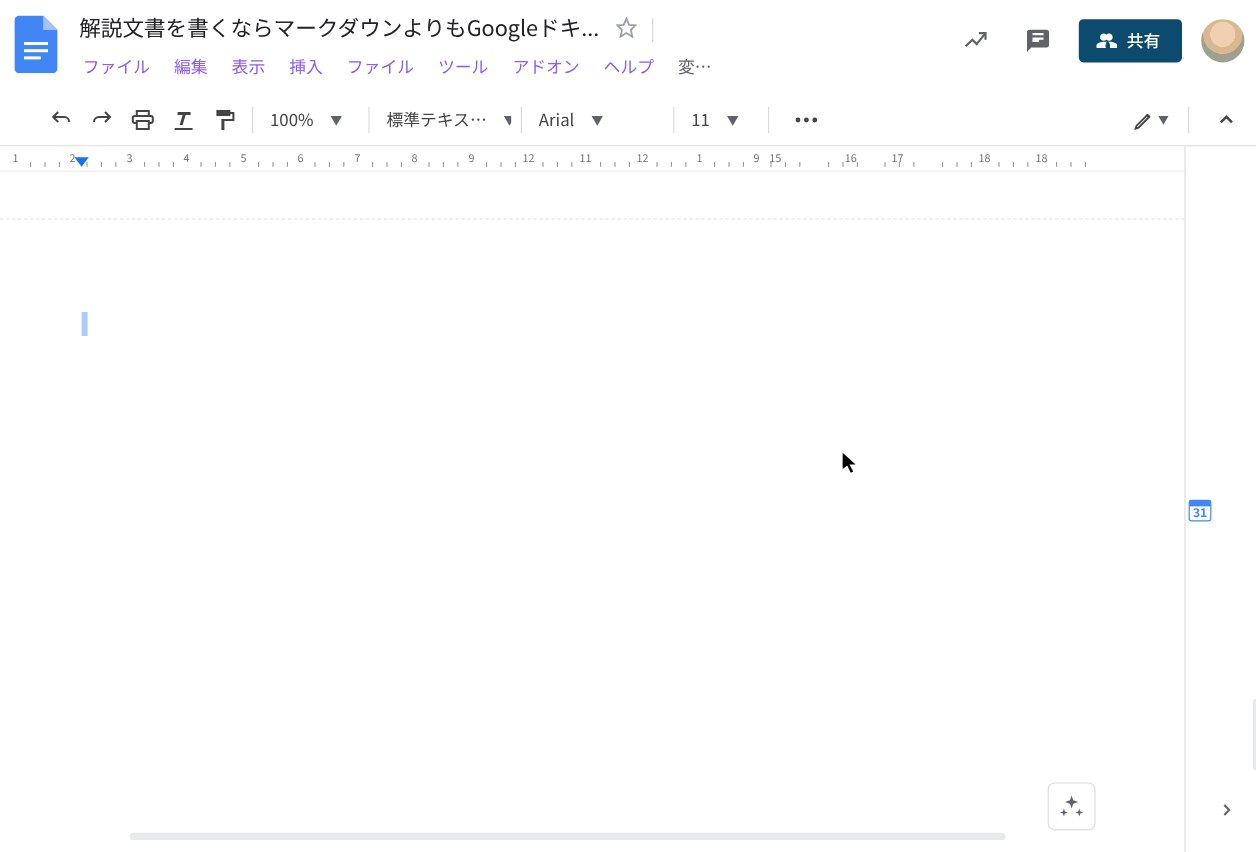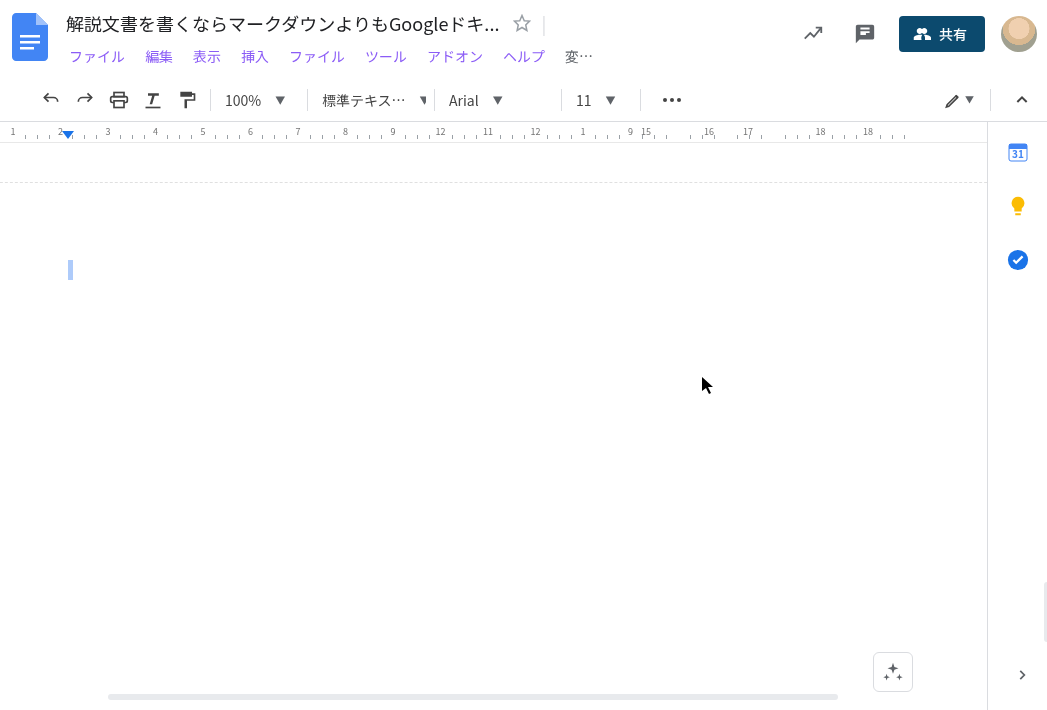--- a/index.html
+++ b/index.html
@@ -211,21 +211,21 @@
   left: 108px;
   width: 730px;
   height: 6px;
   background: #e8eaed;
   border-radius: 3px;
 }
 .side-panel {
   width: 60px;
   border-left: 1px solid #dadce0;
   display: flex;
-  flex-direction: column;
+  flex-direction: row;
   align-items: center;
   padding-top: 18px;
   gap: 30px;
   position: relative;
 }
 .side-icon {
   width: 24px;
   height: 24px;
   display: flex;
   align-items: center;

